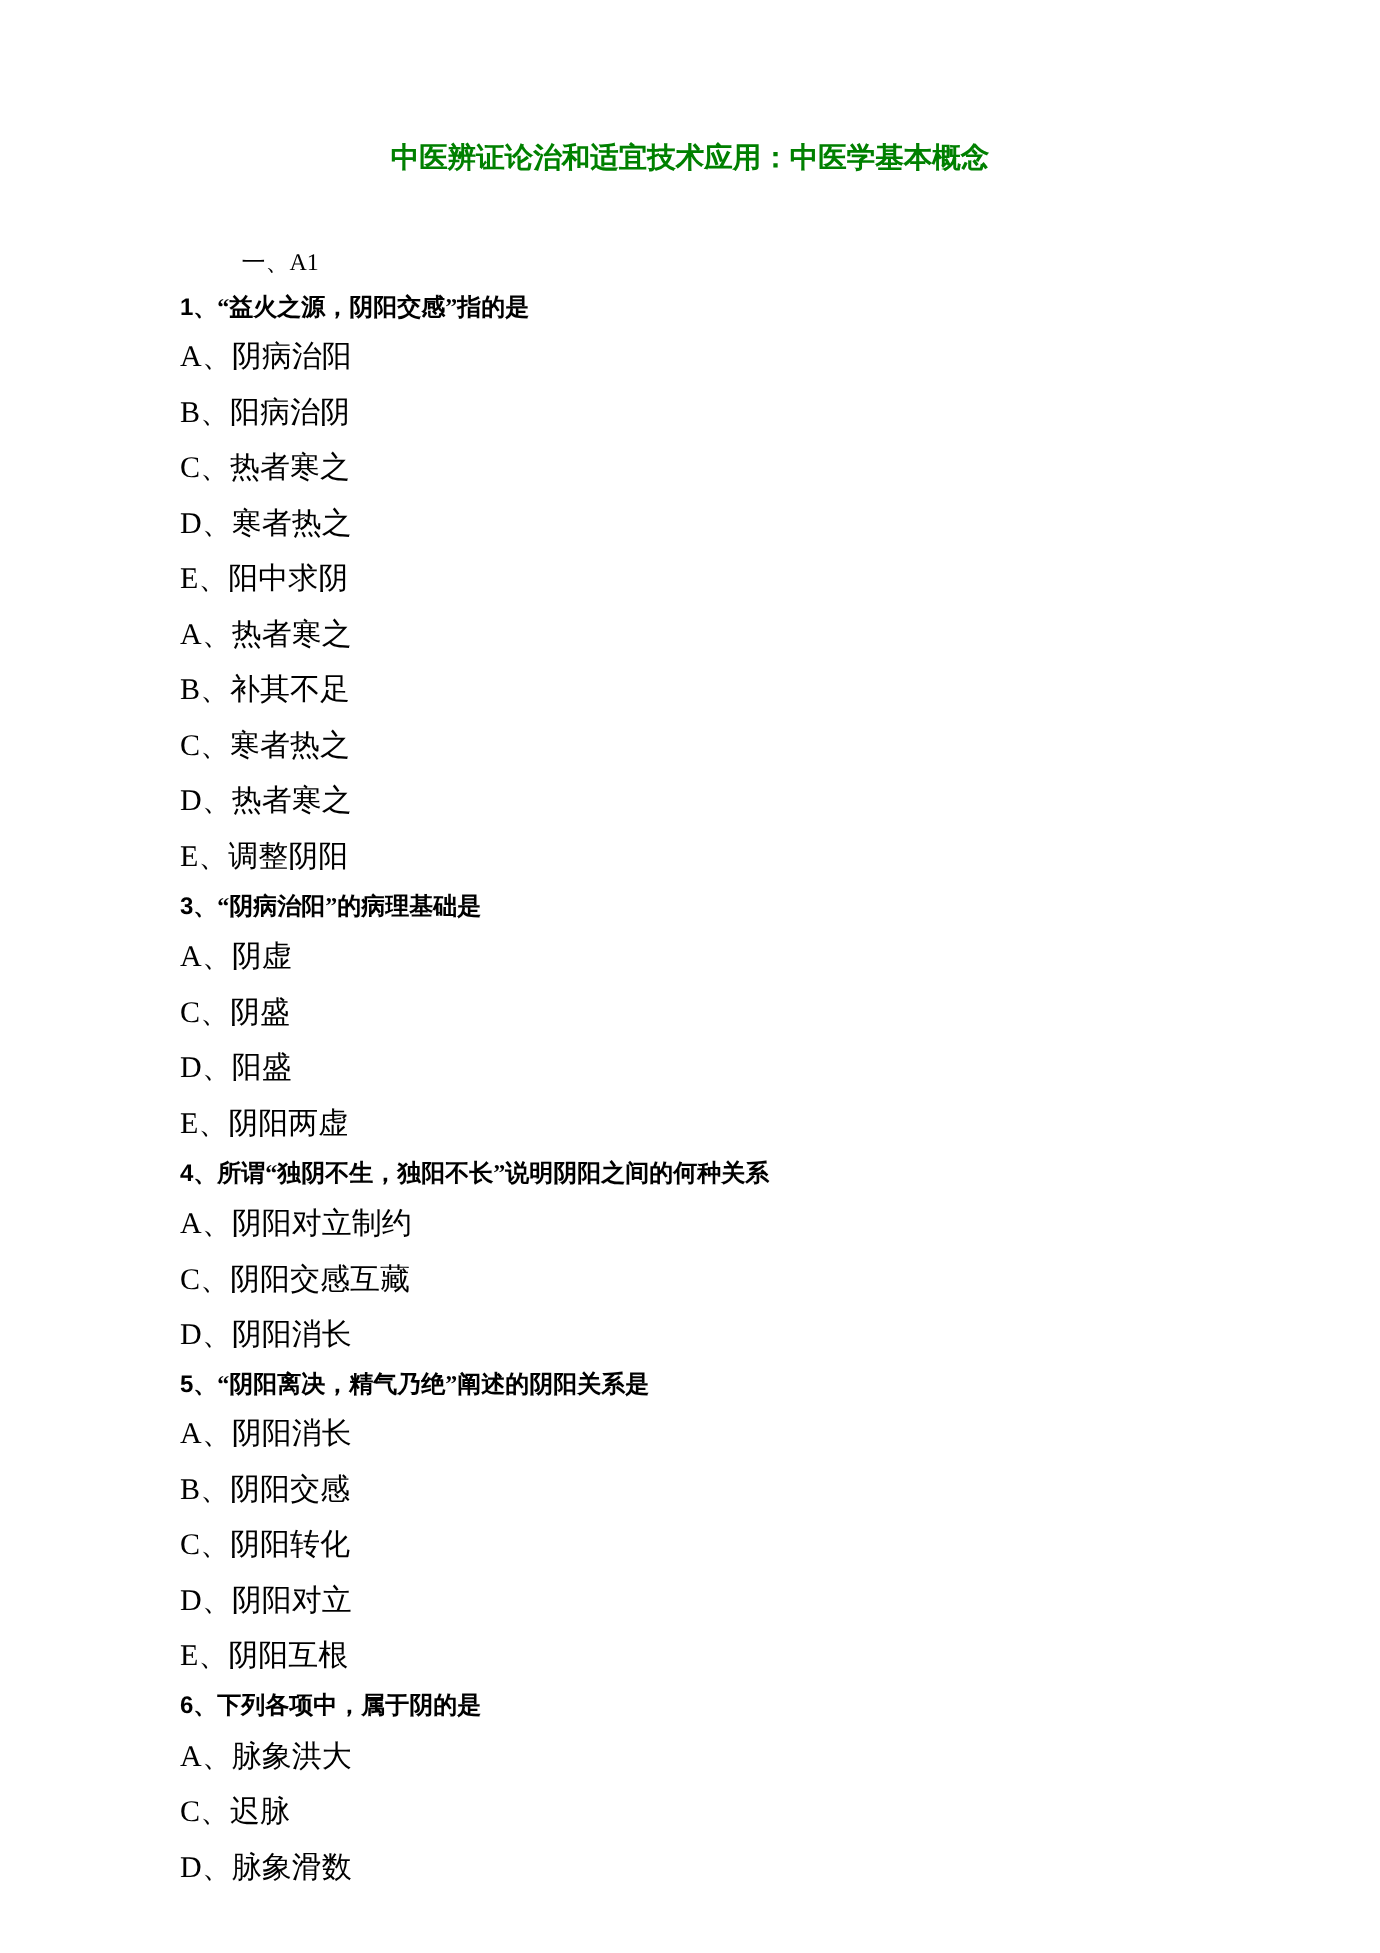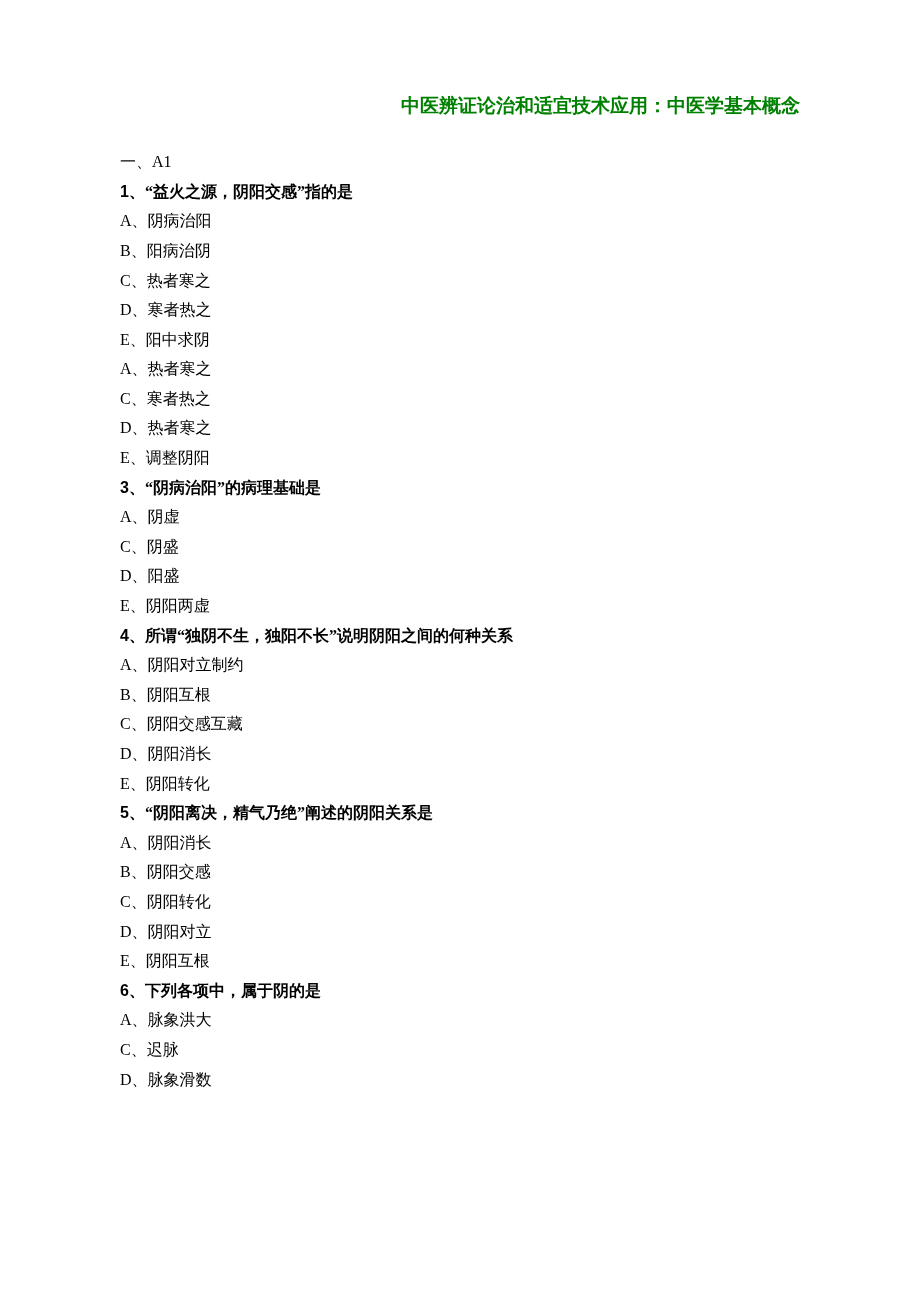--- a/index.html
+++ b/index.html
@@ -10,45 +10,46 @@
     body {
       background: #ffffff;
       font-family: "SimSun", "宋体", serif;
       font-size: 16px;
       color: #000000;
       width: 920px;
       padding: 88px 120px 60px 120px;
       line-height: 1.85;
     }
     .title {
-      text-align: right;
+      text-align: center;
       color: #008000;
       font-weight: bold;
       font-size: 19px;
-      margin-bottom: 24px;
+      margin-bottom: 38px;
       font-family: "SimSun", "宋体", serif;
     }
     .section-label {
       font-family: "SimSun", "宋体", serif;
       font-size: 16px;
       color: #000000;
+      margin-left: 41px;
     }
     .q-stem {
       font-weight: bold;
       font-family: "SimSun", "宋体", serif;
       font-size: 16px;
       color: #000000;
     }
     .q-num {
       font-family: Arial, "Helvetica", sans-serif;
       font-weight: bold;
     }
     .opt {
       font-family: "SimSun", "宋体", serif;
-      font-size: 16px;
+      font-size: 20px;
       color: #000000;
     }
     .opt-letter {
       font-family: "Times New Roman", serif;
     }
     .line {
       display: block;
     }
   </style>
 </head>
@@ -59,34 +60,33 @@
 <div class="section-label line">一、A1</div>
 
 <div id="questions-container">
     <div class="q-stem line"><span class="q-num">1</span><span>、</span><span>“益火之源，阴阳交感”指的是</span></div>
     <div class="opt line"><span class="opt-letter">A</span><span>、</span><span>阴病治阳</span></div>
     <div class="opt line"><span class="opt-letter">B</span><span>、</span><span>阳病治阴</span></div>
     <div class="opt line"><span class="opt-letter">C</span><span>、</span><span>热者寒之</span></div>
     <div class="opt line"><span class="opt-letter">D</span><span>、</span><span>寒者热之</span></div>
     <div class="opt line"><span class="opt-letter">E</span><span>、</span><span>阳中求阴</span></div>
     <div class="opt line"><span class="opt-letter">A</span><span>、</span><span>热者寒之</span></div>
+    <div class="opt line"><span class="opt-letter">B</span><span>、</span><span>补其不足</span></div>
     <div class="opt line"><span class="opt-letter">C</span><span>、</span><span>寒者热之</span></div>
     <div class="opt line"><span class="opt-letter">D</span><span>、</span><span>热者寒之</span></div>
     <div class="opt line"><span class="opt-letter">E</span><span>、</span><span>调整阴阳</span></div>
     <div class="q-stem line"><span class="q-num">3</span><span>、</span><span>“阴病治阳”的病理基础是</span></div>
     <div class="opt line"><span class="opt-letter">A</span><span>、</span><span>阴虚</span></div>
     <div class="opt line"><span class="opt-letter">C</span><span>、</span><span>阴盛</span></div>
     <div class="opt line"><span class="opt-letter">D</span><span>、</span><span>阳盛</span></div>
     <div class="opt line"><span class="opt-letter">E</span><span>、</span><span>阴阳两虚</span></div>
     <div class="q-stem line"><span class="q-num">4</span><span>、</span><span>所谓“独阴不生，独阳不长”说明阴阳之间的何种关系</span></div>
     <div class="opt line"><span class="opt-letter">A</span><span>、</span><span>阴阳对立制约</span></div>
-    <div class="opt line"><span class="opt-letter">B</span><span>、</span><span>阴阳互根</span></div>
     <div class="opt line"><span class="opt-letter">C</span><span>、</span><span>阴阳交感互藏</span></div>
     <div class="opt line"><span class="opt-letter">D</span><span>、</span><span>阴阳消长</span></div>
-    <div class="opt line"><span class="opt-letter">E</span><span>、</span><span>阴阳转化</span></div>
     <div class="q-stem line"><span class="q-num">5</span><span>、</span><span>“阴阳离决，精气乃绝”阐述的阴阳关系是</span></div>
     <div class="opt line"><span class="opt-letter">A</span><span>、</span><span>阴阳消长</span></div>
     <div class="opt line"><span class="opt-letter">B</span><span>、</span><span>阴阳交感</span></div>
     <div class="opt line"><span class="opt-letter">C</span><span>、</span><span>阴阳转化</span></div>
     <div class="opt line"><span class="opt-letter">D</span><span>、</span><span>阴阳对立</span></div>
     <div class="opt line"><span class="opt-letter">E</span><span>、</span><span>阴阳互根</span></div>
     <div class="q-stem line"><span class="q-num">6</span><span>、</span><span>下列各项中，属于阴的是</span></div>
     <div class="opt line"><span class="opt-letter">A</span><span>、</span><span>脉象洪大</span></div>
     <div class="opt line"><span class="opt-letter">C</span><span>、</span><span>迟脉</span></div>
     <div class="opt line"><span class="opt-letter">D</span><span>、</span><span>脉象滑数</span></div>

